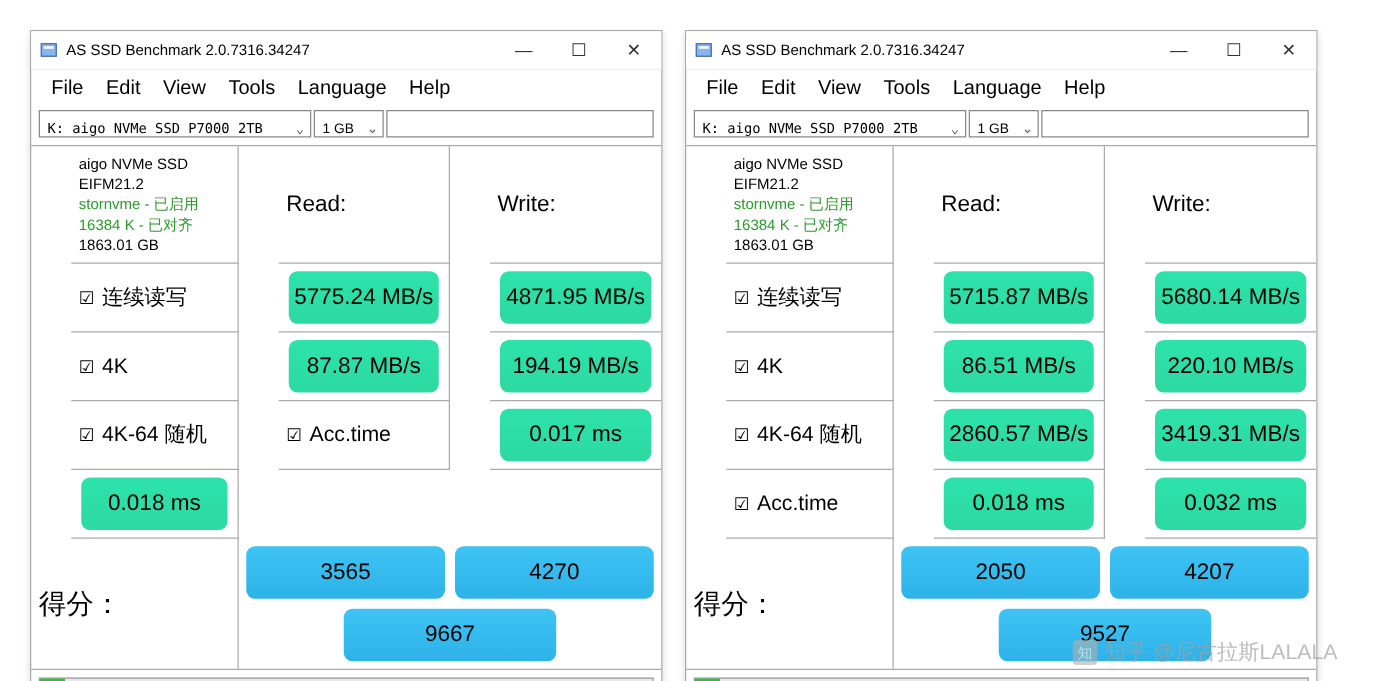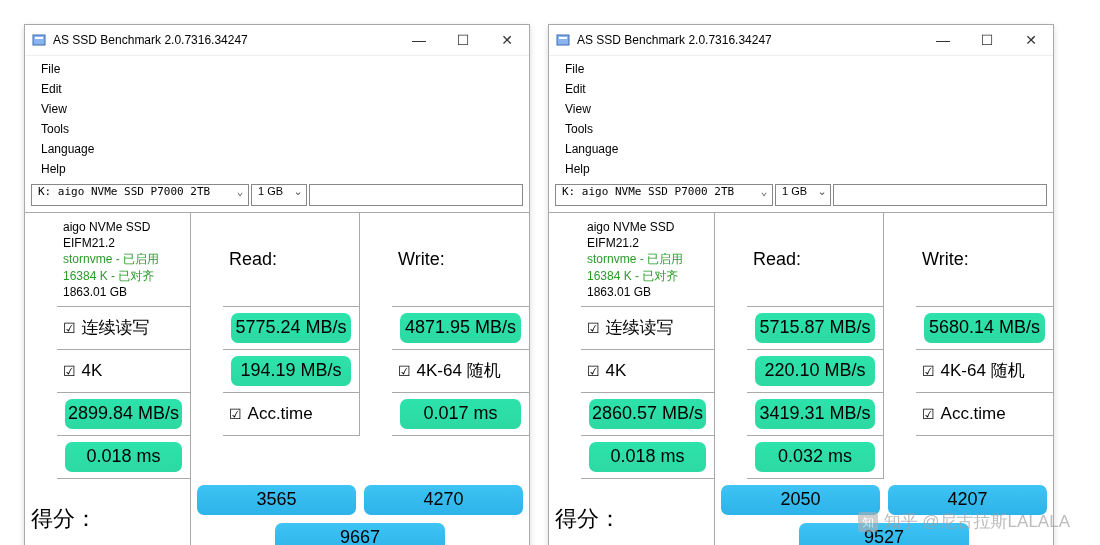--- a/index.html
+++ b/index.html
@@ -51,38 +51,37 @@
   align-items: center;
   justify-content: center;
   font-size: 14px;
   color: #333;
   cursor: pointer;
 }
 .menubar {
   display: flex;
   gap: 2px;
   padding: 4px 8px;
-  font-size: 12px;
+  font-size: 16px;
   color: #000;
-  flex-direction: column;
 }
 .menubar span {
   padding: 2px 8px;
   cursor: pointer;
 }
 .toolbar {
   display: flex;
   padding: 2px 6px 6px 6px;
   gap: 0;
 }
 .dd {
   border: 1px solid #888;
   background: #fff;
   display: flex;
-  align-items: flex-start;
+  align-items: flex-end;
   height: 20px;
   font-size: 11px;
   font-family: monospace;
 }
 .dd .ddlabel {
   padding: 0 6px;
   flex: 1;
   white-space: nowrap;
   overflow: hidden;
 }
@@ -127,21 +126,21 @@
 .row-label {
   font-size: 17px;
   color: #000;
 }
 .chk {
   margin-right: 6px;
   font-size: 14px;
 }
 .pill {
   flex: 1;
-  height: 30px;
+  height: 42px;
   border-radius: 7px;
   display: flex;
   align-items: center;
   justify-content: center;
   font-size: 18px;
   font-weight: normal;
   margin: 2px;
 }
 .pill-green {
   background: linear-gradient(#2de3ab, #2cd9a1);
@@ -285,29 +284,29 @@
         </div>
       <div class="cell">
           <div class="pill pill-green">4871.95 MB/s</div>
         </div>
 
       <div class="cell row-label">
           <span class="chk">☑</span>
           <span>4K</span>
         </div>
       <div class="cell">
+          <div class="pill pill-green">87.87 MB/s</div>
+        </div>
+      <div class="cell">
           <div class="pill pill-green">194.19 MB/s</div>
         </div>
 
       <div class="cell row-label">
           <span class="chk">☑</span>
           <span>4K-64 随机</span>
-        </div>
-      <div class="cell">
-          <div class="pill pill-green">2899.84 MB/s</div>
         </div>
 
       <div class="cell row-label">
           <span class="chk">☑</span>
           <span>Acc.time</span>
         </div>
       <div class="cell">
           <div class="pill pill-green">0.017 ms</div>
         </div>
       <div class="cell">
@@ -395,20 +394,23 @@
         </div>
       <div class="cell">
           <div class="pill pill-green">5680.14 MB/s</div>
         </div>
 
       <div class="cell row-label">
           <span class="chk">☑</span>
           <span>4K</span>
         </div>
       <div class="cell">
+          <div class="pill pill-green">86.51 MB/s</div>
+        </div>
+      <div class="cell">
           <div class="pill pill-green">220.10 MB/s</div>
         </div>
 
       <div class="cell row-label">
           <span class="chk">☑</span>
           <span>4K-64 随机</span>
         </div>
       <div class="cell">
           <div class="pill pill-green">2860.57 MB/s</div>
         </div>

